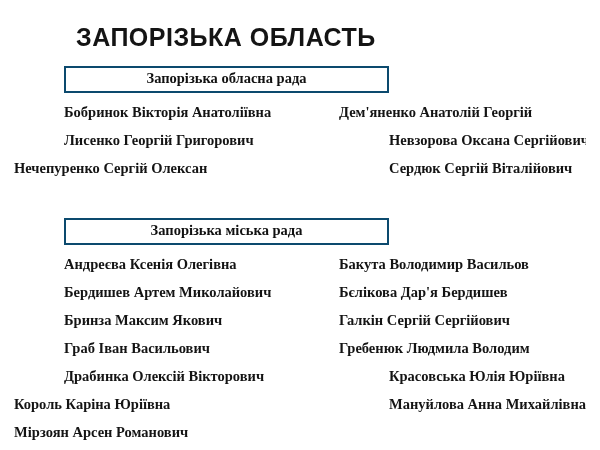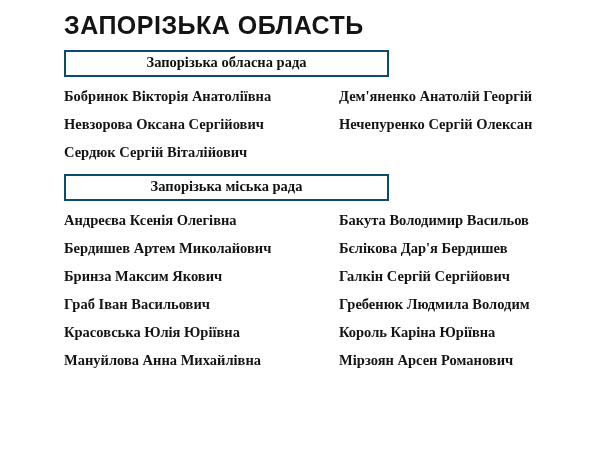--- a/index.html
+++ b/index.html
@@ -21,21 +21,21 @@
     box-sizing: border-box;
     padding: 0 14px;
     background: #ffffff;
   }
   .doc-title {
     font-family: "Liberation Sans", sans-serif;
     font-weight: bold;
     font-size: 25px;
     letter-spacing: 0.5px;
     color: #141414;
-    margin: 0;
+    margin: 12px;
     padding: 10px 0 2px 50px;
     line-height: 1.2;
   }
   .section {
     margin-top: 8px;
   }
   .section-header {
     margin: 0 0 0 50px;
     width: 325px;
     box-sizing: border-box;
@@ -77,38 +77,40 @@
 
 <div class="page">
 
   <h1 class="doc-title">ЗАПОРІЗЬКА ОБЛАСТЬ</h1>
 
   <div class="section">
     <div class="section-header">Запорізька обласна рада</div>
     <div class="names">
       <div class="name col-left">Бобринок Вікторія Анатоліївна</div>
       <div class="name col-right">Дем'яненко Анатолій Георгій</div>
+      <div class="name col-left">Лисенко Георгій Григорович</div>
       <div class="name col-left">Невзорова Оксана Сергійович</div>
       <div class="name col-right">Нечепуренко Сергій Олексан</div>
       <div class="name col-left">Сердюк Сергій Віталійович</div>
       <div class="name col-right"></div>
     </div>
   </div>
 
   <div class="section">
     <div class="section-header">Запорізька міська рада</div>
     <div class="names">
       <div class="name col-left">Андреєва Ксенія Олегівна</div>
       <div class="name col-right">Бакута Володимир Васильов</div>
       <div class="name col-left">Бердишев Артем Миколайович</div>
       <div class="name col-right">Бєлікова Дар'я Бердишев</div>
       <div class="name col-left">Бринза Максим Якович</div>
       <div class="name col-right">Галкін Сергій Сергійович</div>
       <div class="name col-left">Граб Іван Васильович</div>
       <div class="name col-right">Гребенюк Людмила Володим</div>
+      <div class="name col-left">Драбинка Олексій Вікторович</div>
       <div class="name col-left">Красовська Юлія Юріївна</div>
       <div class="name col-right">Король Каріна Юріївна</div>
       <div class="name col-left">Мануйлова Анна Михайлівна</div>
       <div class="name col-right">Мірзоян Арсен Романович</div>
     </div>
   </div>
 
 </div>
 
 </body></html>

